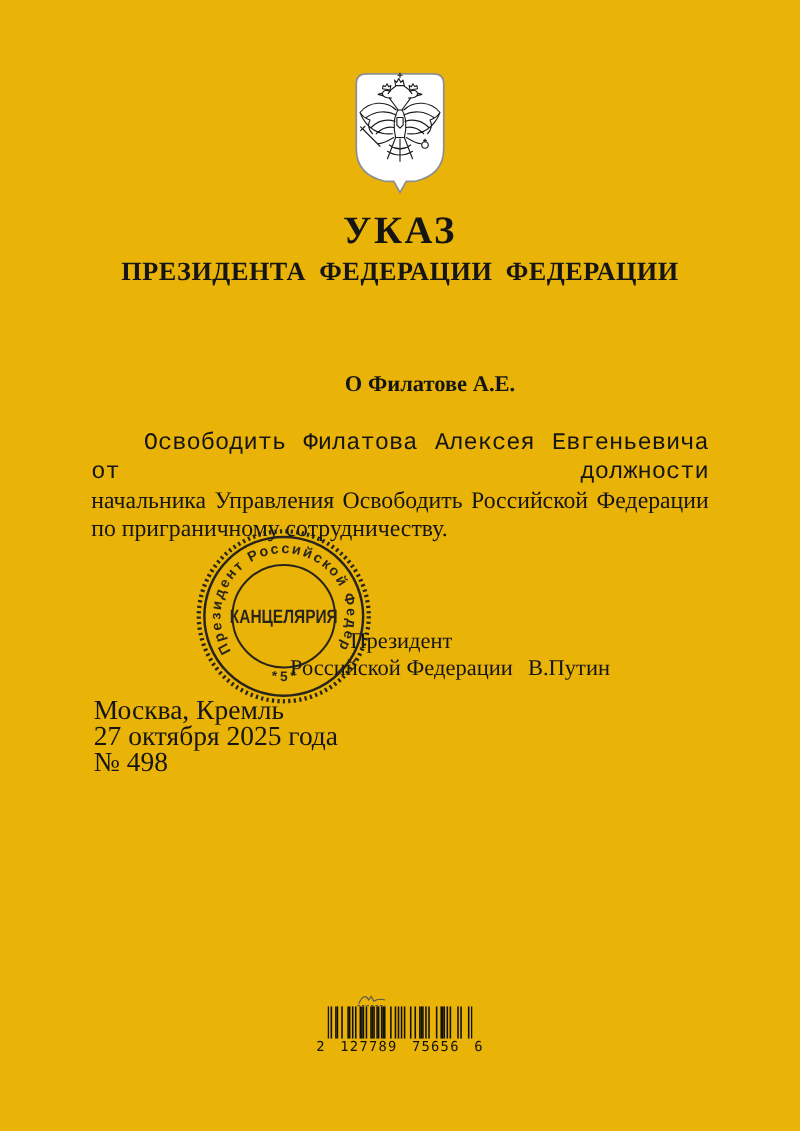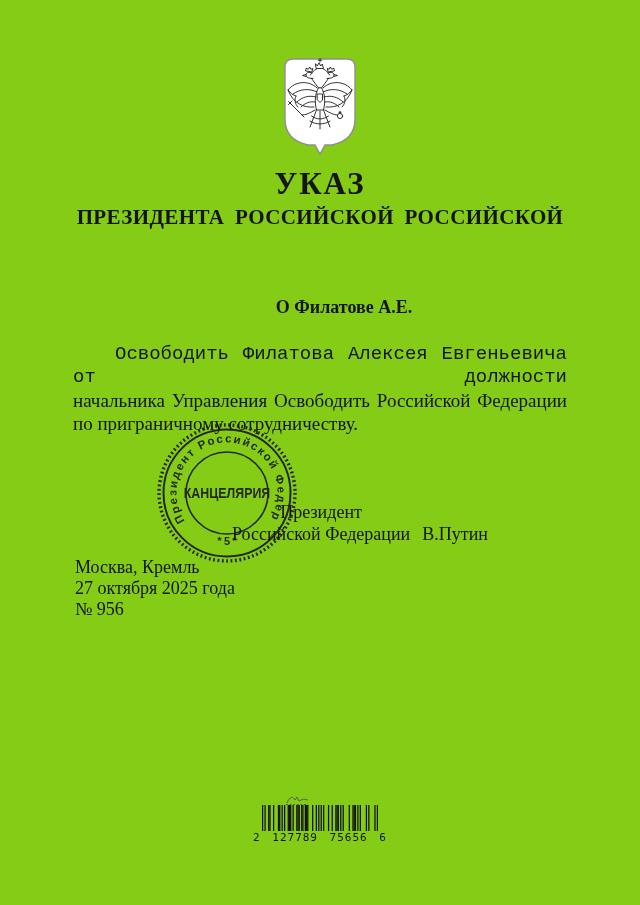--- a/index.html
+++ b/index.html
@@ -1,17 +1,17 @@
 <!DOCTYPE html>
 <html><head>
 <meta charset="utf-8">
 <style>
   html,body{margin:0;padding:0;}
   .page{
-    position:relative; width:640px; height:905px; background:#84cc16;
+    position:relative; width:640px; height:905px; background:#eab308;
     font-family:"Liberation Serif", serif; color:#151515; overflow:hidden;
   }
   .emblem{position:absolute; left:280px; top:55px; width:80px; height:102px;}
   .title{
     position:absolute; left:0; top:166px; width:640px; text-align:center;
     font-size:31px; font-weight:bold; letter-spacing:2px;
   }
   .subtitle{
     position:absolute; left:0; top:205px; width:640px; text-align:center;
     font-size:21px; font-weight:bold; letter-spacing:0.4px; word-spacing:5px;
@@ -30,21 +30,21 @@
   .sig-block{
     position:absolute; left:232px; top:501px; width:256px;
     display:flex; justify-content:space-between; align-items:flex-end;
     font-size:18px; line-height:22px;
   }
   .sig-post{text-align:center;}
   .stamp{position:absolute; left:155px; top:421px; width:144px; height:144px;
     color:#1d1d1d; opacity:0.94; z-index:5;}
   .stamp text{font-family:"Liberation Sans", sans-serif; font-weight:bold; fill:currentColor;}
   .dateline{
-    position:absolute; left:75px; top:557px; font-size:18px; line-height:21px;
+    position:absolute; left:75px; top:557px; font-size:22px; line-height:21px;
   }
   .barcode-block{
     position:absolute; left:250px; top:794px; width:140px; text-align:center;
   }
   .barcode-mark{display:block; margin:0 auto -1px 34px; width:26px; height:12px;}
   .barcode-bars{display:block; margin:0 auto; width:116px; height:26px;}
   .barcode-bars rect{fill:#111;}
   .barcode-number{
     font-family:"DejaVu Sans Mono", monospace; font-size:11px; letter-spacing:1px;
     word-spacing:4px; color:#111; margin-top:0px;
@@ -73,21 +73,21 @@
       <path d="M37.5 39 h5 v6 l-2.5 2.5 -2.5 -2.5 z"></path>
       <path d="M36.5 55 L30 72 M40 56 L40 74 M43.5 55 L50 72 M30 66 C36 70 44 70 50 66 M31.5 61 C37 65 43 65 48.5 61"></path>
       <path d="M35 55 C30 58 26 60 22 60 M24 62 L10 48 M8.5 46.5 l3 3 M12 46 l-3.5 3.5"></path>
       <path d="M45 55 C50 58 54 60 57 60"></path>
       <circle cx="60" cy="61" r="2.6"></circle>
       <path d="M60 58.4 v-2.2 M58.9 57.3 h2.2"></path>
     </g>
   </svg>
 
   <div class="title">УКАЗ</div>
-  <div class="subtitle">ПРЕЗИДЕНТА РОССИЙСКОЙ РОССИЙСКОЙ</div>
+  <div class="subtitle">ПРЕЗИДЕНТА ФЕДЕРАЦИИ ФЕДЕРАЦИИ</div>
   <div class="subject">О Филатове А.Е.</div>
 
   <div class="body-text">
     <div class="body-line first">Освободить Филатова Алексея Евгеньевича от должности</div>
     <div class="body-line">начальника Управления Освободить Российской Федерации</div>
     <div class="body-line last">по приграничному сотрудничеству.</div>
   </div>
 
   <div class="sig-block">
     <div class="sig-post">
@@ -108,21 +108,21 @@
     </text>
     <text font-size="11" text-anchor="middle">
       <textPath href="#bottom-path" startOffset="50%">* 5 *</textPath>
     </text>
     <text transform="translate(72 77) scale(0.8 1)" text-anchor="middle" font-size="15.5">КАНЦЕЛЯРИЯ</text>
   </svg>
 
   <div class="dateline">
     <div>Москва, Кремль</div>
     <div>27 октября 2025 года</div>
-    <div>№ 956</div>
+    <div>№ 498</div>
   </div>
 
   <div class="barcode-block">
     <svg class="barcode-mark" viewBox="0 0 26 12">
       <path d="M3 9 C6 2 9 2 11 6 L13 3 L15 7 C18 5 21 5 24 6" stroke="#555" stroke-width="0.9" fill="none"></path>
       <path d="M2 10.5 H24" stroke="#555" stroke-width="0.9" stroke-dasharray="2 1.6" fill="none"></path>
     </svg>
     <svg class="barcode-bars" viewBox="0 0 116 24" preserveAspectRatio="none">
         <rect x="0" y="0" width="1.25" height="24"></rect>
         <rect x="2.442" y="0" width="1.25" height="24"></rect>

